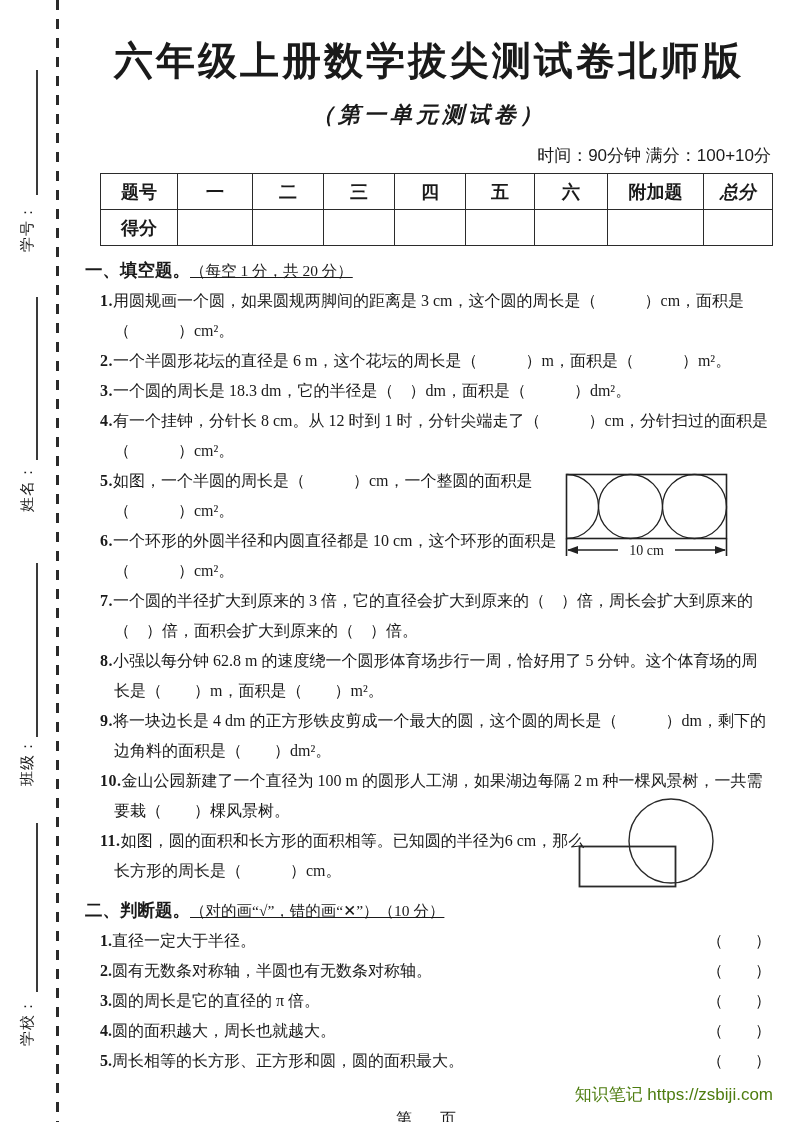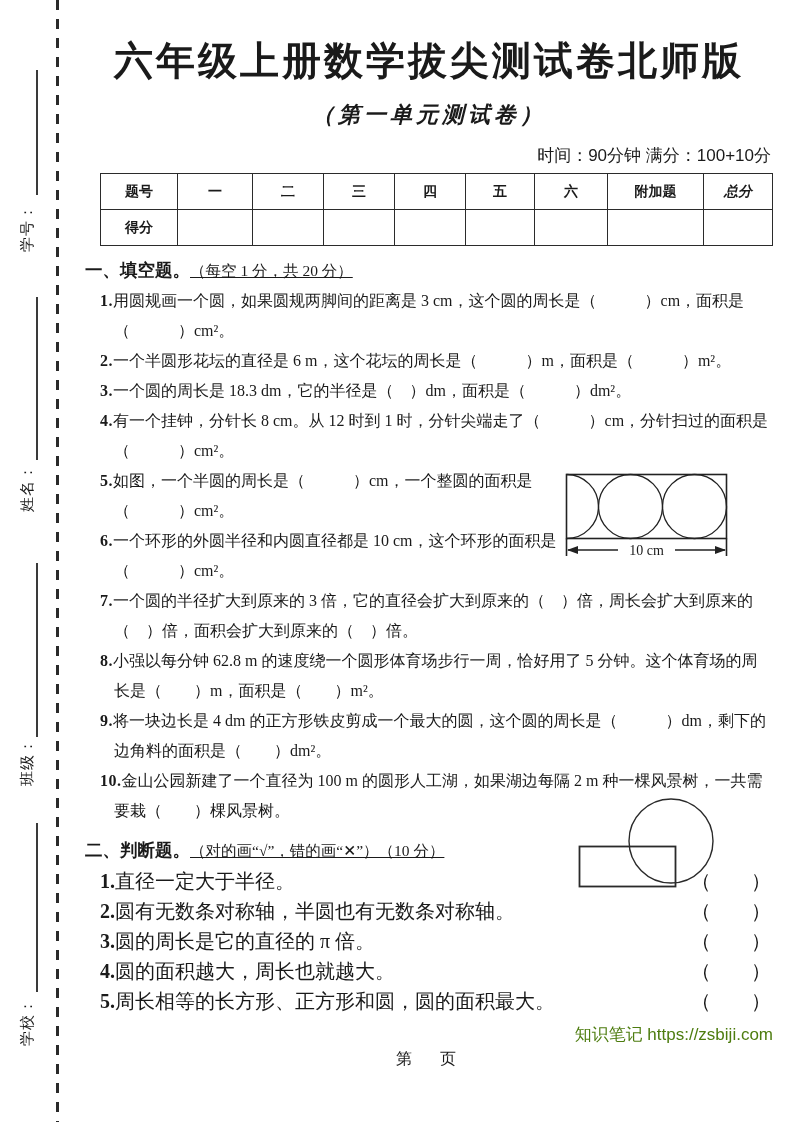--- a/index.html
+++ b/index.html
@@ -40,38 +40,38 @@
   .meta {
     margin-top:14px; text-align:right; font-size:17px; padding-right:2px;
     font-family:"Liberation Sans","DejaVu Sans",sans-serif;
   }
   table.score {
     margin:6px 0 0 15px; width:672px; border-collapse:collapse;
     table-layout:fixed;
   }
   table.score td {
     border:1.5px solid #2b2b2b; height:36px; text-align:center;
-    font-size:14px; font-weight:bold;margin-top:12px;
+    font-size:18px; font-weight:bold;margin-top:12px;
   }
   td.c0 {width:77px;} td.c1{width:75px;} td.c2{width:71px;} td.c3{width:71px;}
   td.c4 {width:71px;} td.c5{width:69px;} td.c6{width:73px;} td.c7{width:96px;}
   td.c8 {width:69px;font-style:italic;}
 
   .sec-head { margin-top:9px; line-height:30px; font-size:17px; }
   .sec-head b { font-size:17.5px; }
   .sec-head .note { font-weight:normal; font-size:15.5px;text-decoration:underline; }
   .q {
     margin-left:15px; line-height:30px; font-size:16px;
     padding-left:14px; text-indent:-14px;
   }
   .q b { letter-spacing:0.5px; }
   .w460 { max-width:468px; }
   .w480 { max-width:488px; }
   .jrow {
-    margin-left:15px; line-height:30px; font-size:20px;
+    margin-left:15px; line-height:30px; font-size:16px;
     display:flex; justify-content:space-between;text-align:center;
   }
   .jrow .ans { padding-right:2px; }
 
   
   .fig { position:absolute; }
   .fig1 { left:565px; top:473px; }
   .fig2 { left:577px; top:796px; }
   .fig text { font-size:14px; font-family:"Liberation Serif","DejaVu Serif",serif; fill:#1a1a1a; }
 
@@ -135,20 +135,21 @@
     <div class="q"><b>1.</b><span>用圆规画一个圆，如果圆规两脚间的距离是 3 cm，这个圆的周长是（　　　）cm，面积是（　　　）cm²。</span></div>
     <div class="q"><b>2.</b><span>一个半圆形花坛的直径是 6 m，这个花坛的周长是（　　　）m，面积是（　　　）m²。</span></div>
     <div class="q"><b>3.</b><span>一个圆的周长是 18.3 dm，它的半径是（　）dm，面积是（　　　）dm²。</span></div>
     <div class="q"><b>4.</b><span>有一个挂钟，分针长 8 cm。从 12 时到 1 时，分针尖端走了（　　　）cm，分针扫过的面积是（　　　）cm²。</span></div>
     <div class="q w460"><b>5.</b><span>如图，一个半圆的周长是（　　　）cm，一个整圆的面积是（　　　）cm²。</span></div>
     <div class="q w460"><b>6.</b><span>一个环形的外圆半径和内圆直径都是 10 cm，这个环形的面积是（　　　）cm²。</span></div>
     <div class="q"><b>7.</b><span>一个圆的半径扩大到原来的 3 倍，它的直径会扩大到原来的（　）倍，周长会扩大到原来的（　）倍，面积会扩大到原来的（　）倍。</span></div>
     <div class="q"><b>8.</b><span>小强以每分钟 62.8 m 的速度绕一个圆形体育场步行一周，恰好用了 5 分钟。这个体育场的周长是（　　）m，面积是（　　）m²。</span></div>
     <div class="q"><b>9.</b><span>将一块边长是 4 dm 的正方形铁皮剪成一个最大的圆，这个圆的周长是（　　　）dm，剩下的边角料的面积是（　　）dm²。</span></div>
     <div class="q"><b>10.</b><span>金山公园新建了一个直径为 100 m 的圆形人工湖，如果湖边每隔 2 m 种一棵风景树，一共需要栽（　　）棵风景树。</span></div>
+    <div class="q w480"><b>11.</b><span>如图，圆的面积和长方形的面积相等。已知圆的半径为6 cm，那么长方形的周长是（　　　）cm。</span></div>
 
     <div class="sec-head"><b>二、判断题。</b><span class="note">（对的画“√”，错的画“✕”）（10 分）</span></div>
 
     <div class="jrow">
         <span><b>1.</b><span>直径一定大于半径。</span></span>
         <span class="ans">（　　）</span>
       </div>
     <div class="jrow">
         <span><b>2.</b><span>圆有无数条对称轴，半圆也有无数条对称轴。</span></span>
         <span class="ans">（　　）</span>

